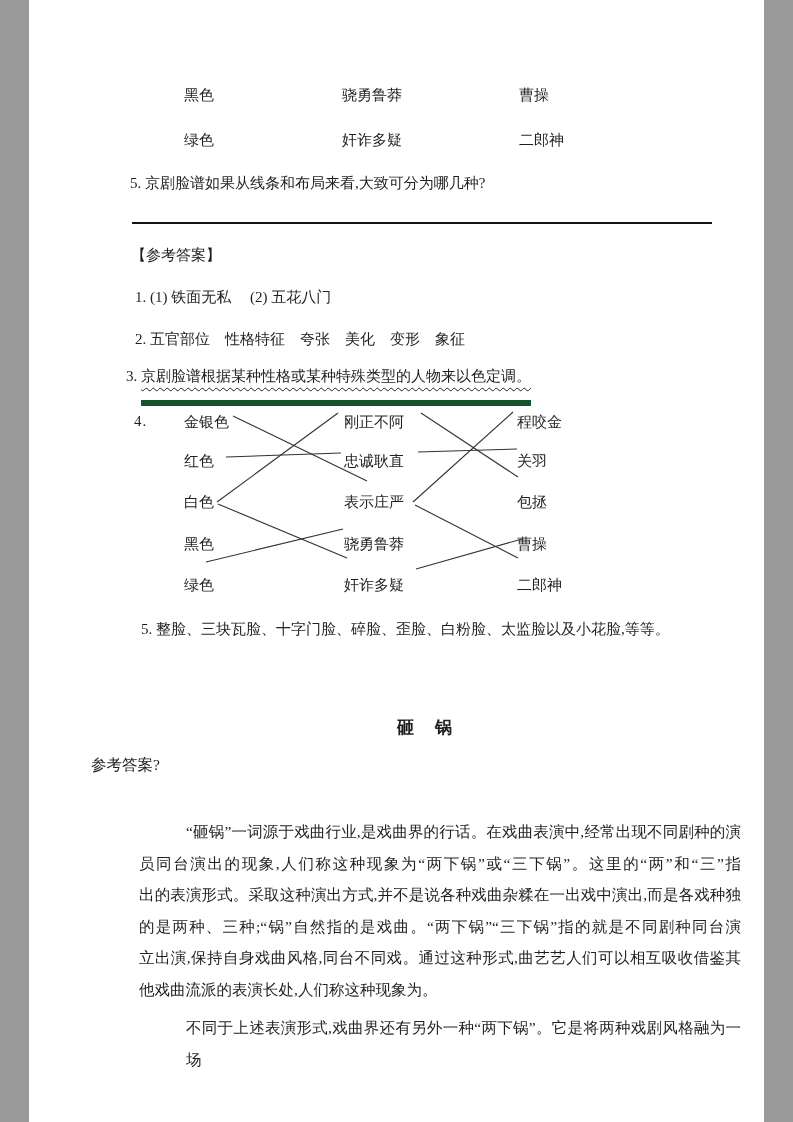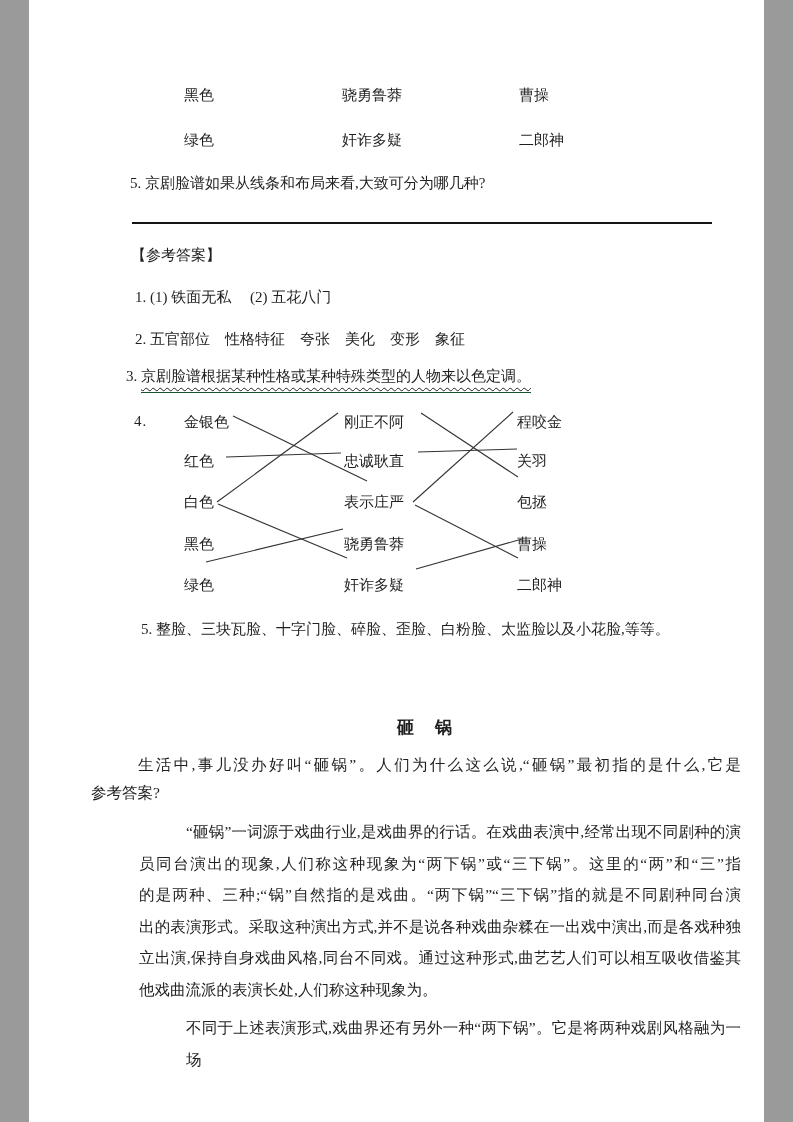--- a/index.html
+++ b/index.html
@@ -15,21 +15,21 @@
   }
   .abs { position:absolute; white-space:nowrap; }
   .num { letter-spacing:1px; }
   .divider { position:absolute; background:#141414; height:2px; }
   .cell { position:absolute; white-space:nowrap; font-size:15px; }
   .overlay { position:absolute; left:0; top:0; pointer-events:none; }
   .u3 {
     text-decoration:underline wavy #222 1px;
     text-underline-offset:6px;
   }
-  .u3wrap { border-bottom:1px solid #14532d; padding-bottom:8px; }
+  .u3wrap { border-bottom:6px solid #14532d; padding-bottom:16px; }
   .title {
     position:absolute; left:0; top:716px; width:793px;
     text-align:center; font-weight:bold; font-size:17px;
     letter-spacing:2px;
   }
   .para { position:absolute; left:62px; width:650px; }
   .para .ln {
     text-align:justify; text-align-last:justify;
     font-size:15.5px;
   }
@@ -95,29 +95,28 @@
       <line x1="386" y1="505" x2="489" y2="558"></line>
       <line x1="387" y1="569" x2="493" y2="539"></line>
     </g>
   </svg>
 
   <div class="abs" style="left:112px;top:620px">5. 整脸、三块瓦脸、十字门脸、碎脸、歪脸、白粉脸、太监脸以及小花脸,等等。</div>
 
   <div class="title">砸　锅</div>
 
   <div class="para p1" style="top:751px">
-    <div class="ln fl">生活中,事儿没办好叫“砸锅”。人们为什么这么说,“砸锅”最初指的是什么,它是</div>
     <div class="ln last">参考答案?</div>
   </div>
 
   <div class="para p2" style="top:816px">
     <div class="ln fl">“砸锅”一词源于戏曲行业,是戏曲界的行话。在戏曲表演中,经常出现不同剧种的演</div>
     <div class="ln">员同台演出的现象,人们称这种现象为“两下锅”或“三下锅”。这里的“两”和“三”指</div>
+    <div class="ln">出的表演形式。采取这种演出方式,并不是说各种戏曲杂糅在一出戏中演出,而是各戏种独</div>
     <div class="ln">的是两种、三种;“锅”自然指的是戏曲。“两下锅”“三下锅”指的就是不同剧种同台演</div>
-    <div class="ln">出的表演形式。采取这种演出方式,并不是说各种戏曲杂糅在一出戏中演出,而是各戏种独</div>
     <div class="ln">立出演,保持自身戏曲风格,同台不同戏。通过这种形式,曲艺艺人们可以相互吸收借鉴其</div>
     <div class="ln last">他戏曲流派的表演长处,人们称这种现象为。</div>
   </div>
 
   <div class="para p3" style="top:1012px">
     <div class="ln fl">不同于上述表演形式,戏曲界还有另外一种“两下锅”。它是将两种戏剧风格融为一场</div>
   </div>
 
 </div>
 

